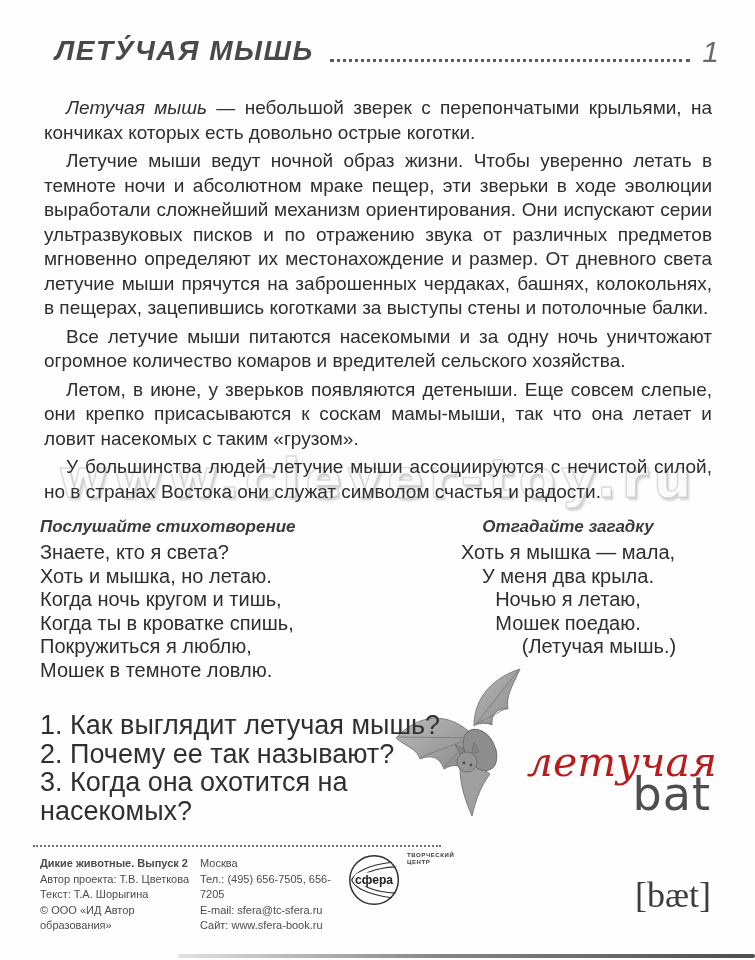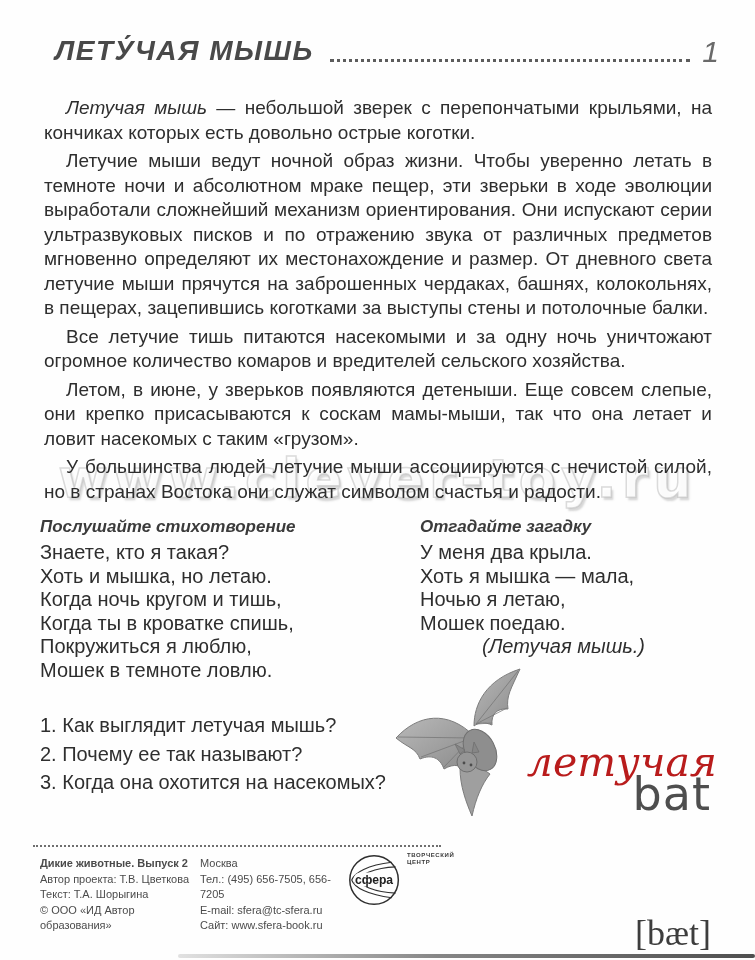--- a/index.html
+++ b/index.html
@@ -27,40 +27,40 @@
                text-align:center; font-weight:700; font-size:54px; letter-spacing:5px;
                font-family:"DejaVu Sans", sans-serif;
                color:rgba(255,255,255,0.88);
                -webkit-text-stroke:1.5px rgba(190,190,190,0.55);
                text-shadow:2px 3px 2px rgba(150,150,150,0.38);
                pointer-events:none; user-select:none; }
 
   
   .cols { position:absolute; left:40px; top:517px; width:676px; display:flex; z-index:2; }
   .col-left { width:380px; }
-  .col-right { flex:1; }
+  .col-right { flex:1;text-align:center; }
   .sec-heading { font-style:italic; font-weight:700; font-size:17px; color:#3b3b3b; margin:0 0 4px 0; }
   .verse div { font-size:20px; line-height:23.5px; color:#2e2e2e; }
-  .riddle-answer { font-style:italic; padding-left:62px; }
+  .riddle-answer { padding-left:62px; }
 
   
   .questions { position:absolute; left:40px; top:711px; width:420px; z-index:2; }
   .questions .sec-heading { margin-bottom:6px; }
-  .q-list div { font-size:20px; line-height:28.5px; }
+  .q-list div { font-size:27px; line-height:28.5px; }
 
   
   .bat-art { position:absolute; left:394px; top:664px; width:142px; height:156px; z-index:1; }
 
   
   .vocab-cursive { position:absolute; right:38px; top:720px; text-align:center;
                    font-family:"DejaVu Serif", serif; font-style:italic;
                    font-size:41px; line-height:45px; color:#b91c1c;margin-top:20px; }
   .vocab-en { position:absolute; right:44px; top:767px; font-family:"DejaVu Sans", sans-serif;
               font-size:46px; letter-spacing:1px; color:#4e4e4e; }
-  .vocab-tr { position:absolute; right:44px; top:912px; font-family:"Liberation Serif", serif;
+  .vocab-tr { position:absolute; right:44px; top:874px; font-family:"Liberation Serif", serif;
               font-size:36px; color:#3d3d3d; }
 
   
   .footer-rule { position:absolute; left:33px; top:845px; width:408px; border-top:2px dotted #6f6f6f; }
   .footer { position:absolute; left:40px; top:856px; display:flex; font-size:11px;
             line-height:15.5px; color:#4b4b4b; }
   .f-col1 { width:160px; }
   .f-col2 { width:150px; }
   .f-bold { font-weight:700; }
   .logo-wrap { position:absolute; left:347px; top:852px; display:flex; align-items:flex-start; }
@@ -81,42 +81,42 @@
     <span class="title">ЛЕТУ́ЧАЯ МЫШЬ</span>
     <span class="leader"></span>
     <span class="pagenum">1</span>
   </div>
 
   <div class="watermark">www.clever-toy.ru</div>
 
   <div class="article">
     <p><span class="lead-term">Летучая мышь</span><span> — небольшой зверек с перепончатыми крыльями, на кончиках которых есть довольно острые коготки.</span></p>
     <p>Летучие мыши ведут ночной образ жизни. Чтобы уверенно летать в темноте ночи и абсолютном мраке пещер, эти зверьки в ходе эволюции выработали сложнейший механизм ориентирования. Они испускают серии ультразвуковых писков и по отражению звука от различных предметов мгновенно определяют их местонахождение и размер. От дневного света летучие мыши прячутся на заброшенных чердаках, башнях, колокольнях, в пещерах, зацепившись коготками за выступы стены и потолочные балки.</p>
-    <p>Все летучие тишь питаются насекомыми и за одну ночь уничтожают огромное количество комаров и вредителей сельского хозяйства.</p>
+    <p>Все летучие мыши питаются насекомыми и за одну ночь уничтожают огромное количество комаров и вредителей сельского хозяйства.</p>
     <p>Летом, в июне, у зверьков появляются детеныши. Еще совсем слепые, они крепко присасываются к соскам мамы-мыши, так что она летает и ловит насекомых с таким «грузом».</p>
     <p>У большинства людей летучие мыши ассоциируются с нечистой силой, но в странах Востока они служат символом счастья и радости.</p>
   </div>
 
   <div class="cols">
     <div class="col-left">
       <div class="sec-heading">Послушайте стихотворение</div>
       <div class="verse">
-        <div>Знаете, кто я такая?</div>
+        <div>Знаете, кто я света?</div>
         <div>Хоть и мышка, но летаю.</div>
         <div>Когда ночь кругом и тишь,</div>
         <div>Когда ты в кроватке спишь,</div>
         <div>Покружиться я люблю,</div>
         <div>Мошек в темноте ловлю.</div>
       </div>
     </div>
     <div class="col-right">
       <div class="sec-heading">Отгадайте загадку</div>
       <div class="verse">
+        <div>Хоть я мышка — мала,</div>
         <div>У меня два крыла.</div>
-        <div>Хоть я мышка — мала,</div>
         <div>Ночью я летаю,</div>
         <div>Мошек поедаю.</div>
         <div class="riddle-answer">(Летучая мышь.)</div>
       </div>
     </div>
   </div>
 
   <div class="questions">
     <div class="q-list">
       <div>1. Как выглядит летучая мышь?</div>

